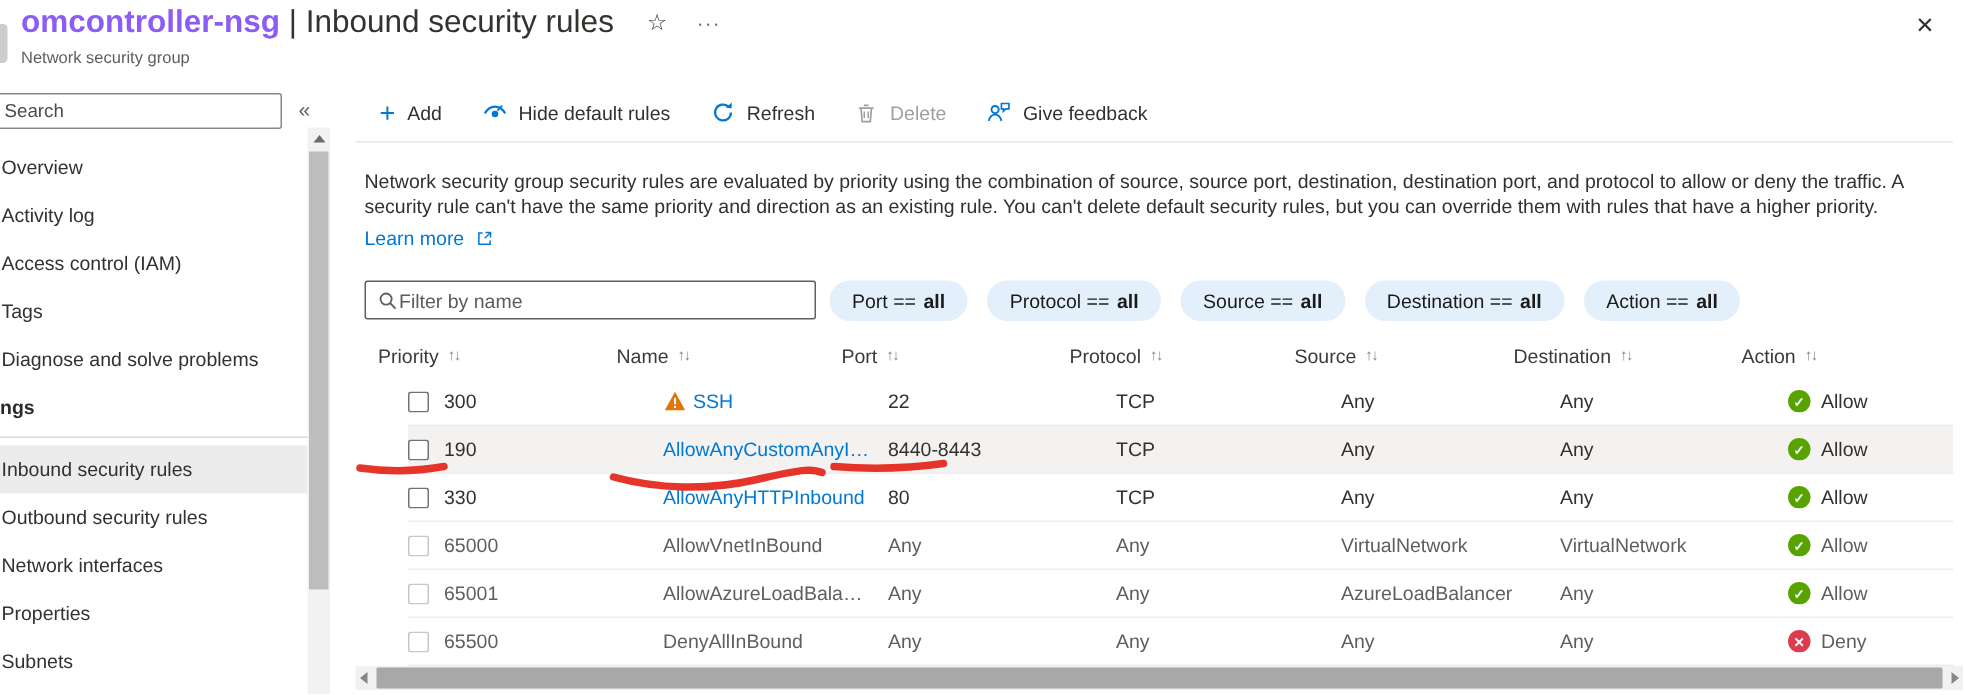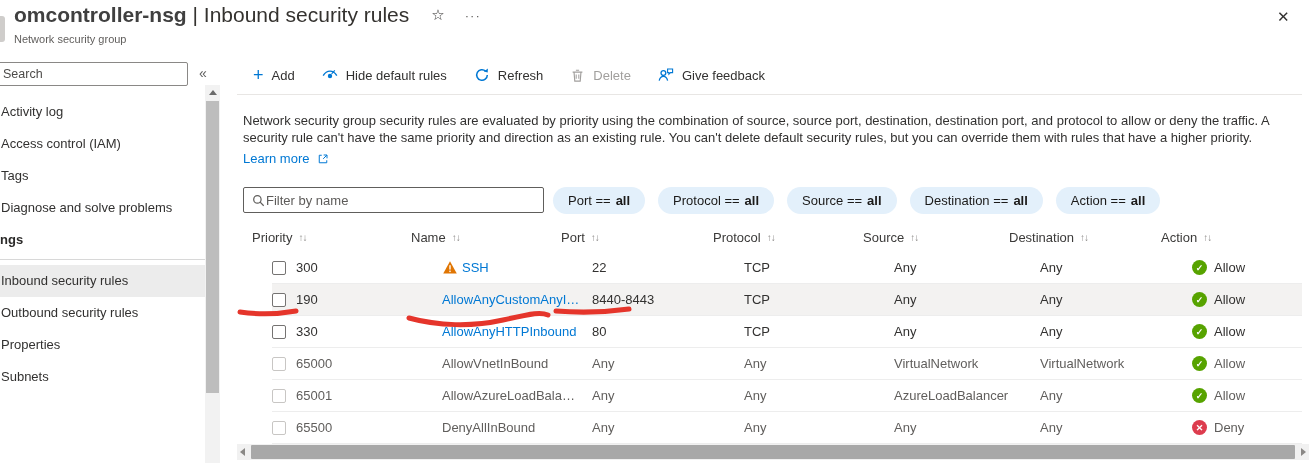--- a/index.html
+++ b/index.html
@@ -5,21 +5,21 @@
   * { margin:0; padding:0; box-sizing:border-box; }
   html,body { background:#fff; }
   .canvas {
     position:relative; width:1309px; height:463px; overflow:hidden;
     background:#fff; color:#323130;
     font-family:"Liberation Sans", sans-serif; font-size:13px;
   }
   
   .hdr-sliver { position:absolute; left:0; top:16px; width:5px; height:26px; background:#cfcdcb; border-radius:0 3px 3px 0; }
   .title-row { position:absolute; left:14px; top:3px; display:flex; align-items:center; white-space:nowrap; }
-  .title-primary { font-size:21px; font-weight:700; color:#404040; }
+  .title-primary { font-size:21px; font-weight:700; color:#8b5cf6; }
   .title-secondary { font-size:21px; font-weight:400; color:#34322f; }
   .title-sep { font-size:21px; color:#34322f; white-space:pre; }
   .star-btn { margin-left:22px; font-size:15px; color:#323130; cursor:pointer; }
   .more-btn { margin-left:20px; font-size:13px; color:#605e5c; letter-spacing:1px; cursor:pointer; }
   .subtitle { position:absolute; left:14px; top:33px; font-size:11px; color:#605e5c; }
   .close-btn { position:absolute; left:1277px; top:8px; font-size:15px; color:#323130; cursor:pointer; }
   
   .sb-search { position:absolute; left:-4px; top:62px; width:192px; height:24px;
     border:1px solid #8a8886; border-radius:2px; font-family:inherit; font-size:12.5px;
     padding:0 6px; color:#323130; outline:none; }
@@ -97,28 +97,30 @@
     <span class="title-secondary">Inbound security rules</span>
     <span class="star-btn">☆</span>
     <span class="more-btn">···</span>
   </div>
   <div class="subtitle">Network security group</div>
   <span class="close-btn">✕</span>
 
   <input class="sb-search" placeholder="Search" style="">
   <span class="collapse-btn">«</span>
   <div class="menu">
+    <div class="mi">Overview</div>
     <div class="mi">Activity log</div>
     <div class="mi">Access control (IAM)</div>
     <div class="mi">Tags</div>
     <div class="mi">Diagnose and solve problems</div>
     <div class="msection">ngs</div>
     <div class="mdivider"></div>
     <div class="mi selected">Inbound security rules</div>
     <div class="mi">Outbound security rules</div>
+    <div class="mi">Network interfaces</div>
     <div class="mi">Properties</div>
     <div class="mi">Subnets</div>
   </div>
   <div class="sb-scrollbar">
     <div class="sb-up">
         <span class="tri-up"></span>
       </div>
     <div class="sb-thumb"></div>
   </div>
 

